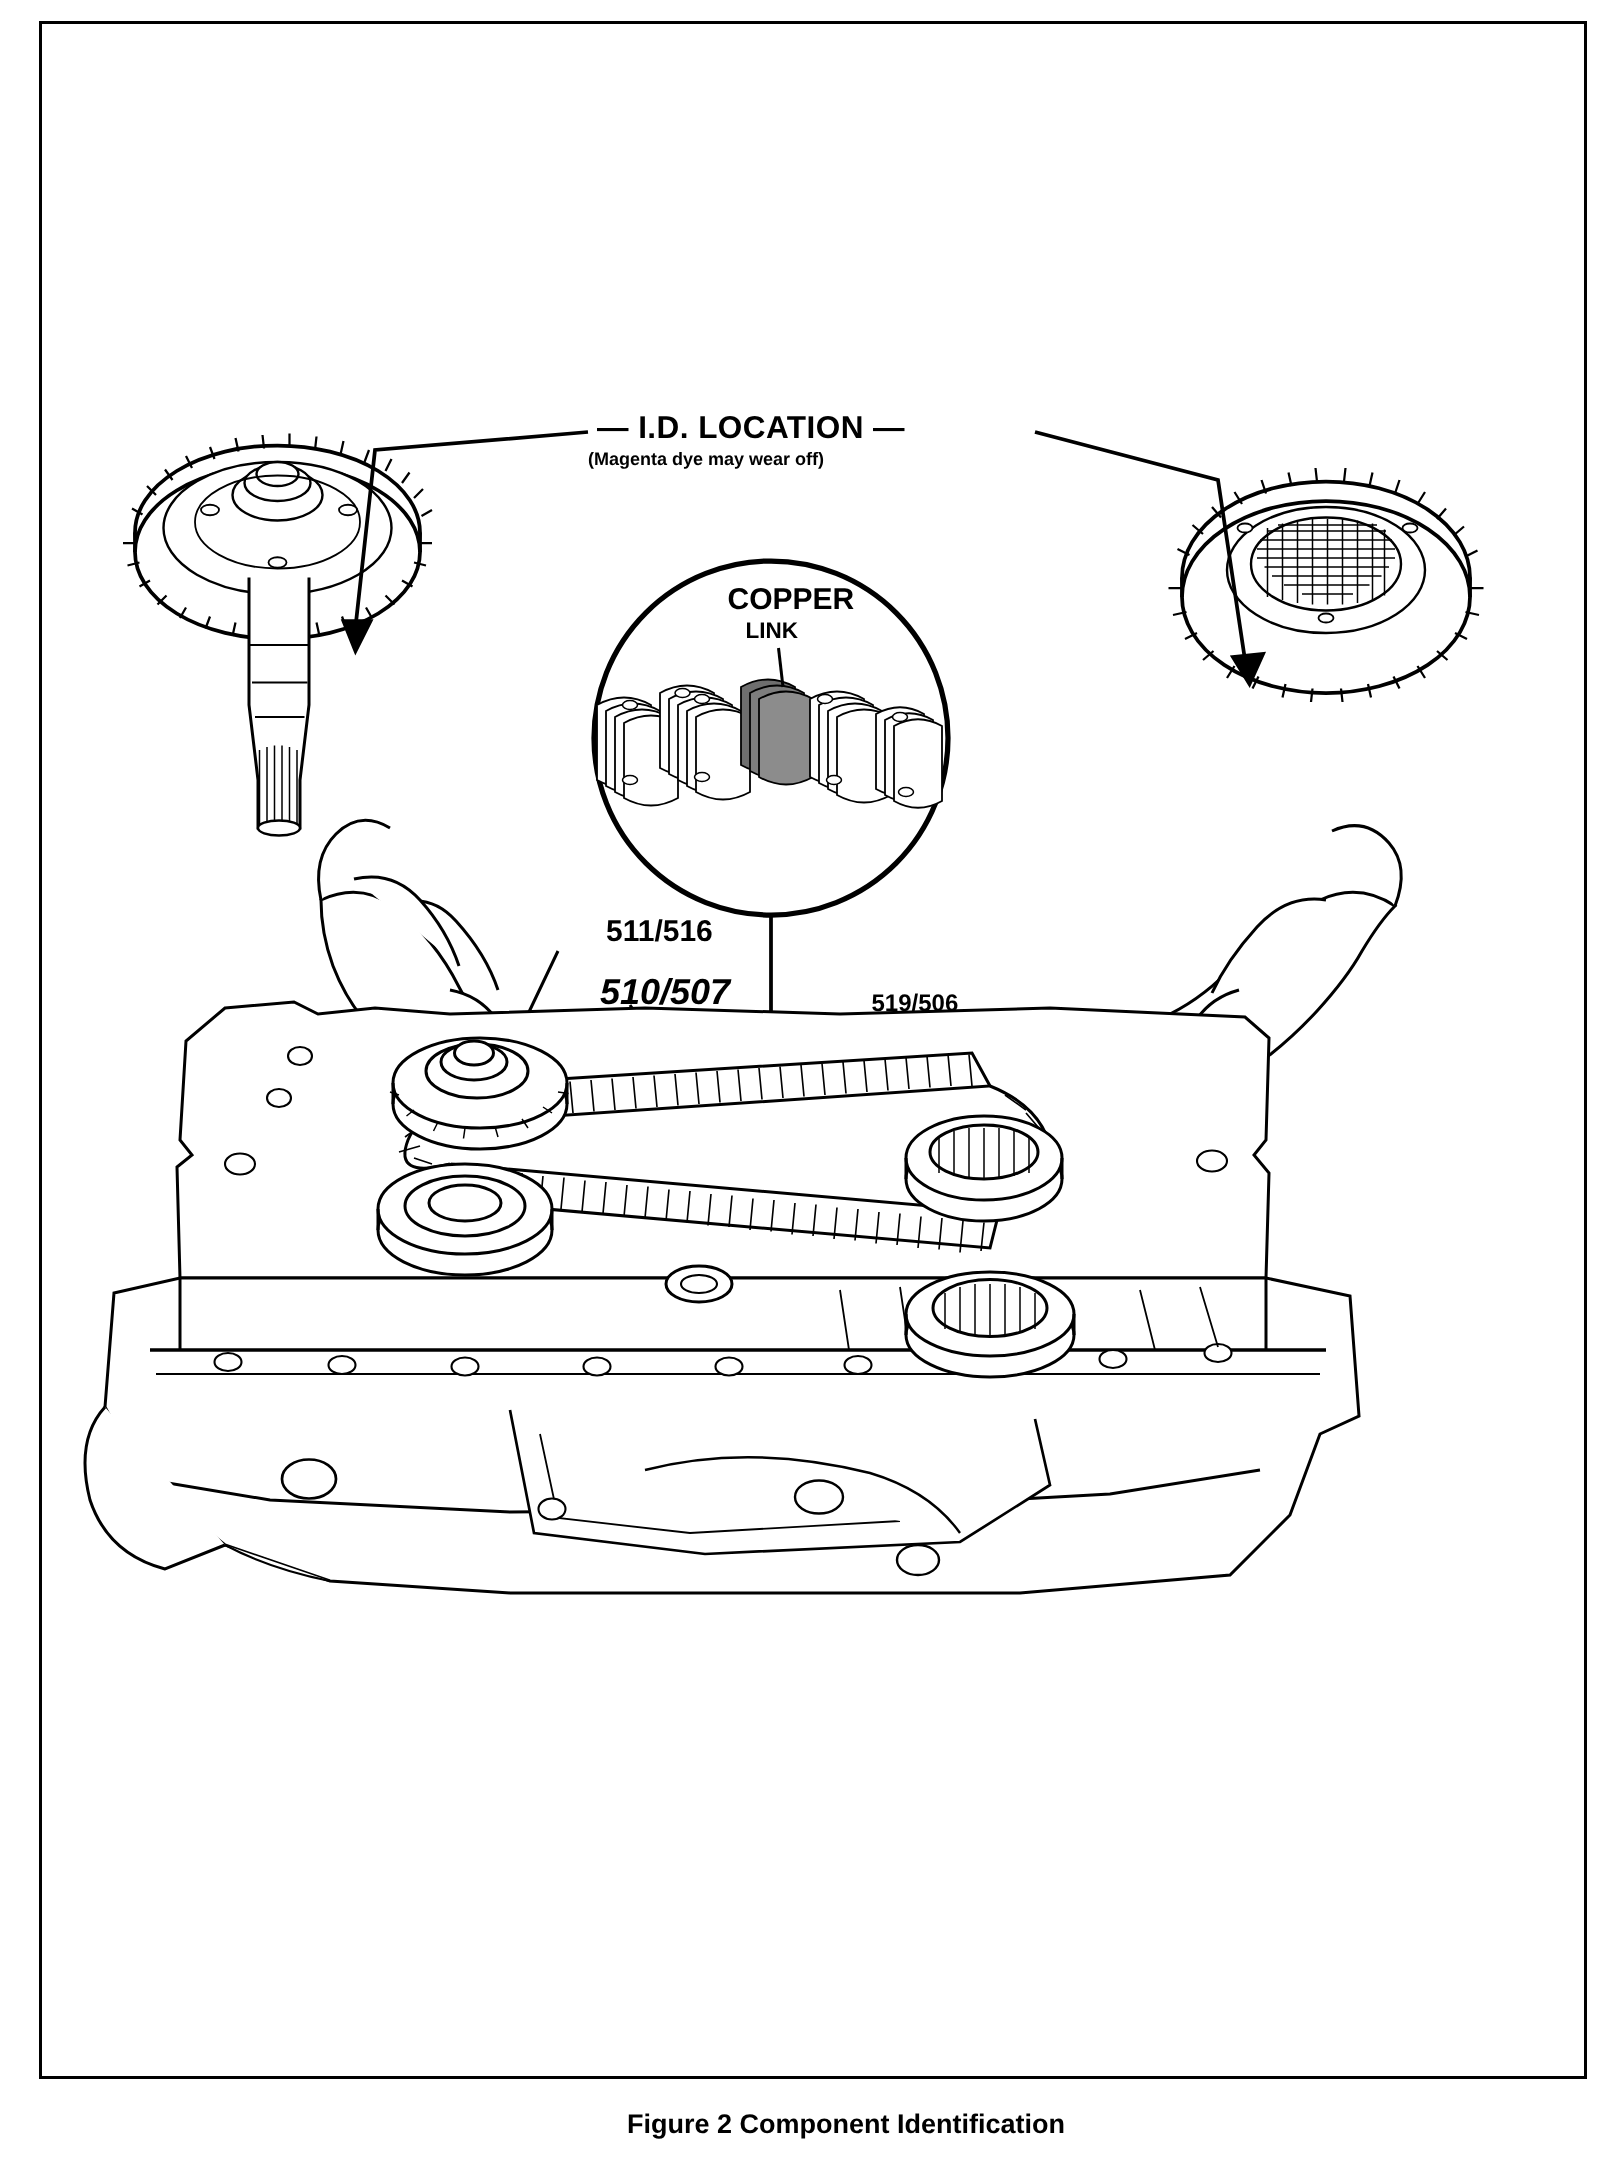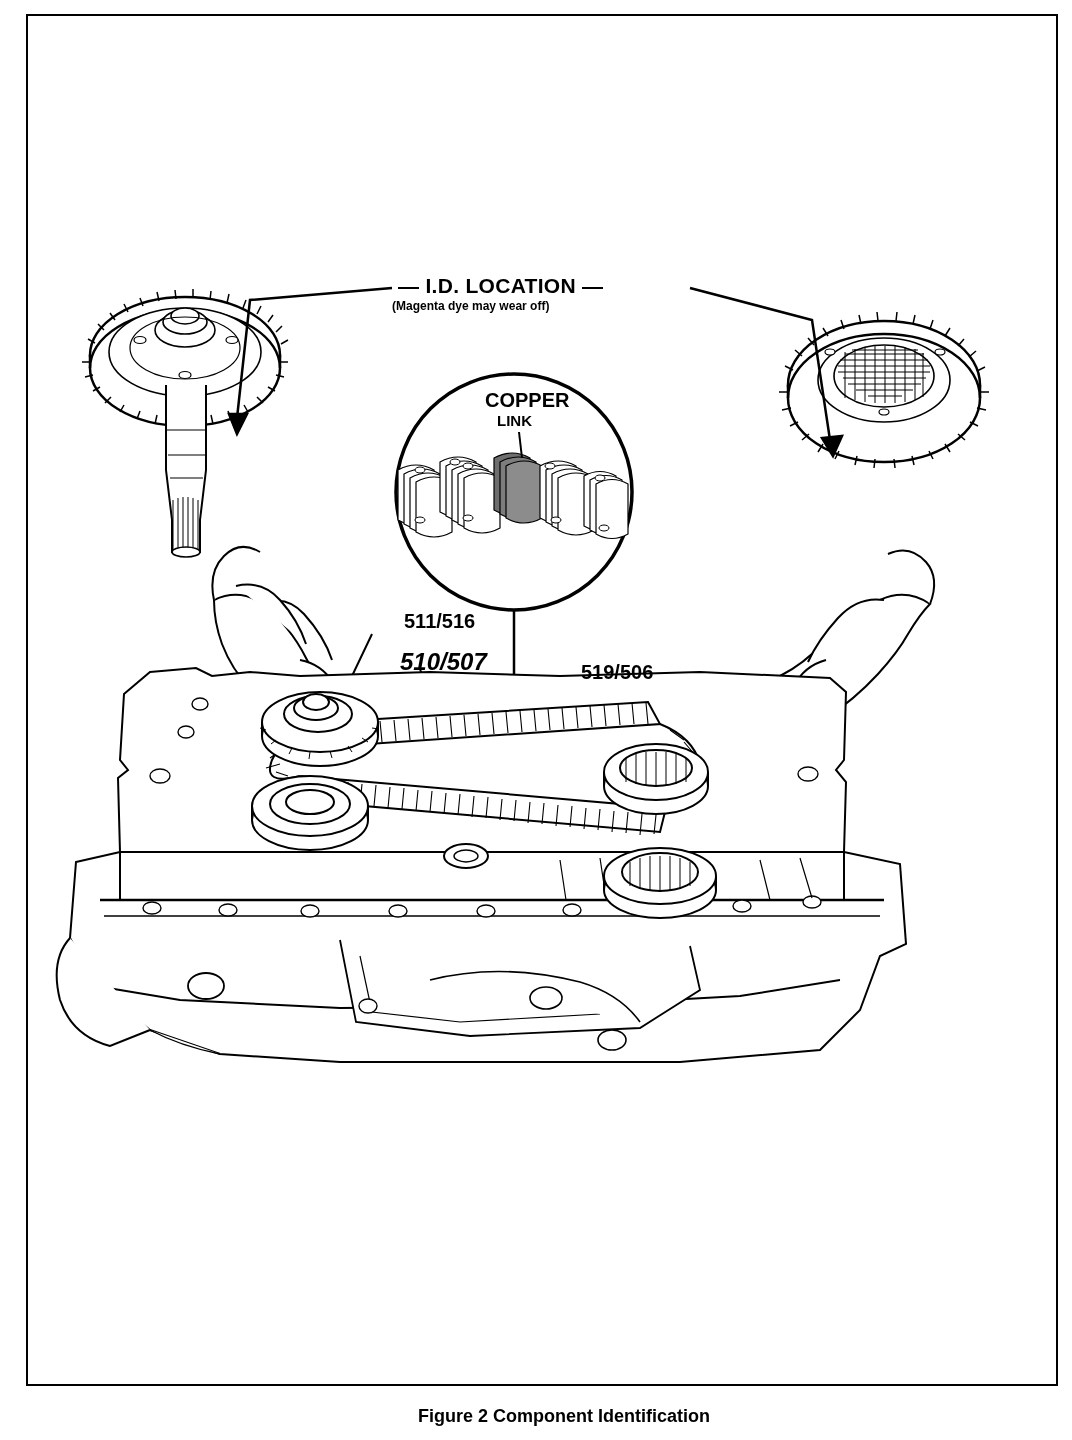--- a/index.html
+++ b/index.html
@@ -76,21 +76,21 @@
   }
   #cal-510 {
     left: 400px;
     top: 648px;
     font-size: 24px;
     font-style: italic;
   }
   #cal-519 {
     left: 581px;
     top: 661px;
-    font-size: 20px;
+    font-size: 16px;
   }
   #figure-caption {
     left: 0;
     top: 1406px;
     width: 1072px;
     text-align: center;
     font-size: 18px;
     font-weight: bold;
     padding-left: 28px;
   }

